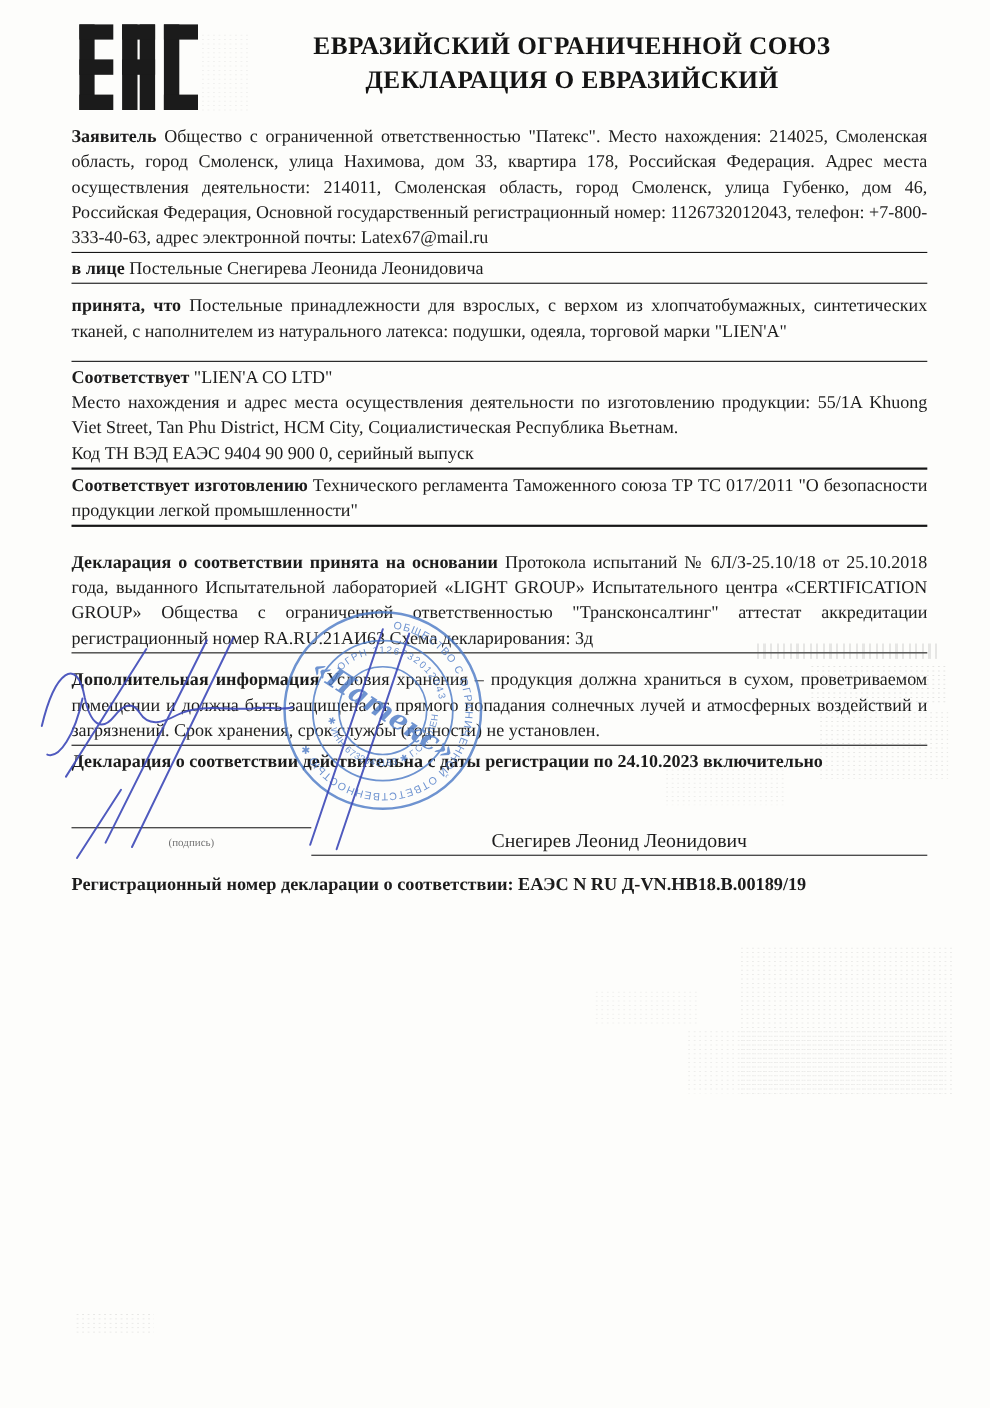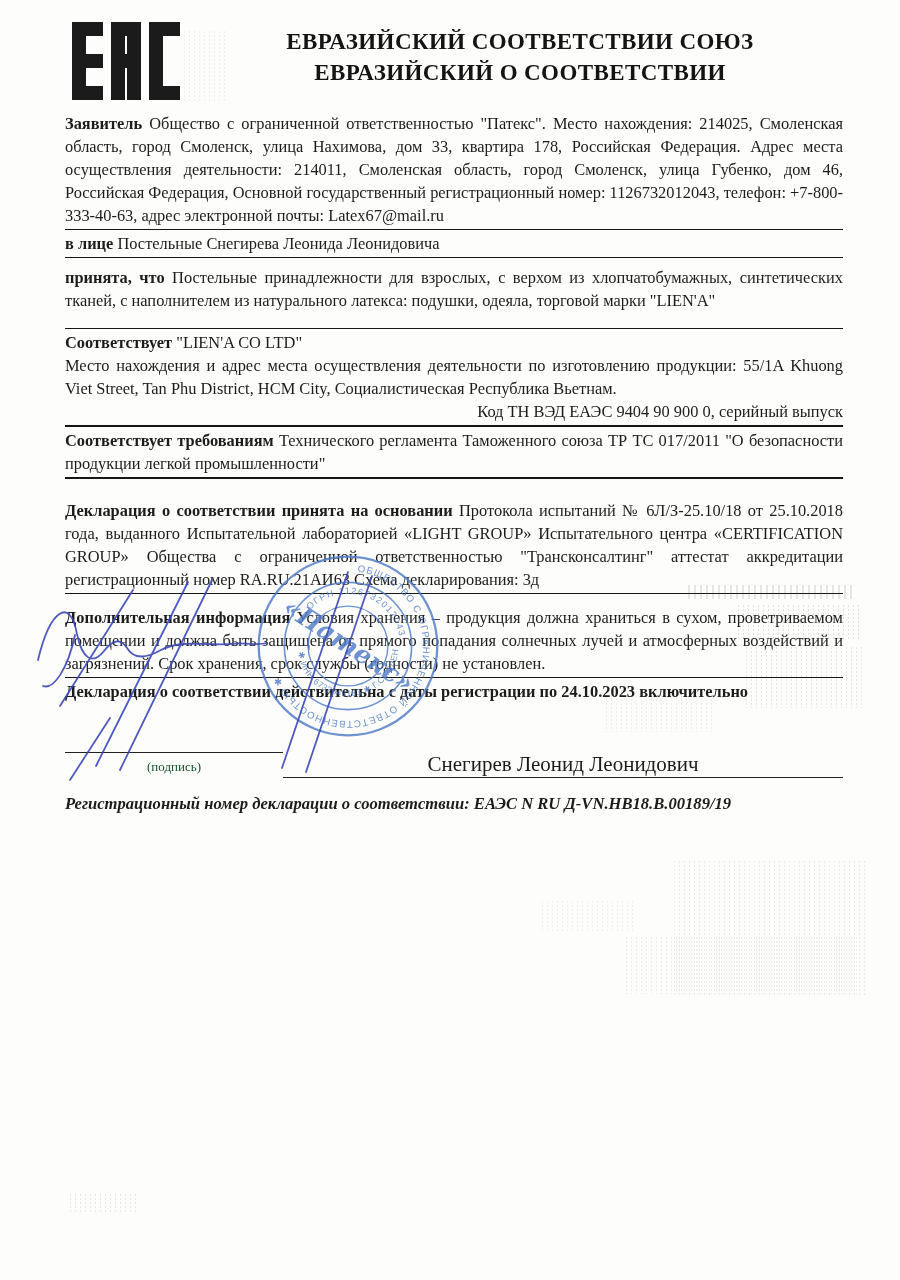--- a/index.html
+++ b/index.html
@@ -27,26 +27,26 @@
   .doc p { text-align:justify; }
   b { font-weight:bold; }
   .rule { border:none; border-top:1.7px solid #161616; height:0; margin:2px 0; }
   .rule.thick { border-top-width:2px; }
   .gap6 { height:6px; } .gap10 { height:10px; } .gap14 { height:14px; } .gap18 { height:18px; }
 
   
   .sig-row { display:flex; margin-top:26px; align-items:flex-end; }
   .sig-left { width:218px; }
   .sig-line { border-bottom:1.6px solid #222; height:24px; }
-  .sig-cap { text-align:center; font-size:13px; padding-top:2px; color:#14532d; }
+  .sig-cap { text-align:center; font-size:10px; padding-top:2px; color:#737373; }
   .sig-mp { width:130px; text-align:center; font-size:17px; padding-bottom:16px; }
   .sig-right { flex:1; }
-  .sig-name { text-align:center; font-size:21px; padding-bottom:1px; }
+  .sig-name { text-align:center; font-size:18px; padding-bottom:1px; }
 
-  .footer-line { font-weight:bold; font-size:16.6px; margin-top:14px;font-style:italic; }
+  .footer-line { font-weight:bold; font-size:16.6px; margin-top:14px; }
 
   
   .stamp { position:absolute; left:253px; top:551px; width:190px; height:190px; opacity:.82; }
   .stamp text { fill:#4f7cc7; }
   .stamp circle { stroke:#4f7cc7; fill:none; }
 
   
   .handsig { position:absolute; left:30px; top:538px; width:400px; height:245px; }
   .handsig path { stroke:#3d49b8; fill:none; stroke-linecap:round; }
 
@@ -76,44 +76,44 @@
         <rect x="55" y="0" width="14" height="78"></rect>
         <rect x="39" y="0" width="30" height="14"></rect>
         <rect x="39" y="32" width="30" height="14"></rect>
 
         <rect x="77" y="0" width="14" height="78"></rect>
         <rect x="77" y="0" width="31" height="14"></rect>
         <rect x="77" y="64" width="31" height="14"></rect>
       </g>
     </svg>
     <div class="title-wrap">
-      <div>ЕВРАЗИЙСКИЙ СООТВЕТСТВИИ СОЮЗ</div>
-      <div>ЕВРАЗИЙСКИЙ О СООТВЕТСТВИИ</div>
+      <div>ЕВРАЗИЙСКИЙ ОГРАНИЧЕННОЙ СОЮЗ</div>
+      <div>ДЕКЛАРАЦИЯ О ЕВРАЗИЙСКИЙ</div>
     </div>
   </div>
 
   <div class="doc">
 
     <p><b>Заявитель</b> <span>Общество с ограниченной ответственностью "Патекс". Место нахождения: 214025, Смоленская область, город Смоленск, улица Нахимова, дом 33, квартира 178, Российская Федерация. Адрес места осуществления деятельности: 214011, Смоленская область, город Смоленск, улица Губенко, дом 46, Российская Федерация, Основной государственный регистрационный номер: 1126732012043, телефон: +7-800-333-40-63, адрес электронной почты: Latex67@mail.ru</span></p>
 
     <div class="rule"></div>
     <p style="text-align:left"><b>в лице</b> <span>Постельные Снегирева Леонида Леонидовича</span></p>
     <div class="rule"></div>
 
     <div class="gap6"></div>
     <p><b>принята, что</b> <span>Постельные принадлежности для взрослых, с верхом из хлопчатобумажных, синтетических тканей, с наполнителем из натурального латекса: подушки, одеяла, торговой марки "LIEN'A"</span></p>
 
     <div class="gap14"></div>
     <div class="rule"></div>
     <p style="text-align:left"><b>Соответствует</b> <span>"LIEN'A CO LTD"</span></p>
     <p>Место нахождения и адрес места осуществления деятельности по изготовлению продукции: 55/1A Khuong Viet Street, Tan Phu District, HCM City, Социалистическая Республика Вьетнам.</p>
-    <p style="text-align:right">Код ТН ВЭД ЕАЭС 9404 90 900 0, серийный выпуск</p>
+    <p style="text-align:left">Код ТН ВЭД ЕАЭС 9404 90 900 0, серийный выпуск</p>
     <div class="rule thick"></div>
 
-    <p><b>Соответствует требованиям</b> <span>Технического регламента Таможенного союза ТР ТС 017/2011 "О безопасности продукции легкой промышленности"</span></p>
+    <p><b>Соответствует изготовлению</b> <span>Технического регламента Таможенного союза ТР ТС 017/2011 "О безопасности продукции легкой промышленности"</span></p>
     <div class="rule thick"></div>
 
     <div class="gap18"></div>
     <p><b>Декларация о соответствии принята на основании</b> <span>Протокола испытаний № 6Л/З-25.10/18 от 25.10.2018 года, выданного Испытательной лабораторией «LIGHT GROUP» Испытательного центра «CERTIFICATION GROUP» Общества с ограниченной ответственностью "Трансконсалтинг" аттестат аккредитации регистрационный номер RA.RU.21АИ63 Схема декларирования: 3д</span></p>
     <div class="rule"></div>
 
     <div class="gap10"></div>
     <p><b>Дополнительная информация</b> <span>Условия хранения – продукция должна храниться в сухом, проветриваемом помещении и должна быть защищена от прямого попадания солнечных лучей и атмосферных воздействий и загрязнений. Срок хранения, срок службы (годности) не установлен.</span></p>
     <div class="rule"></div>
 

